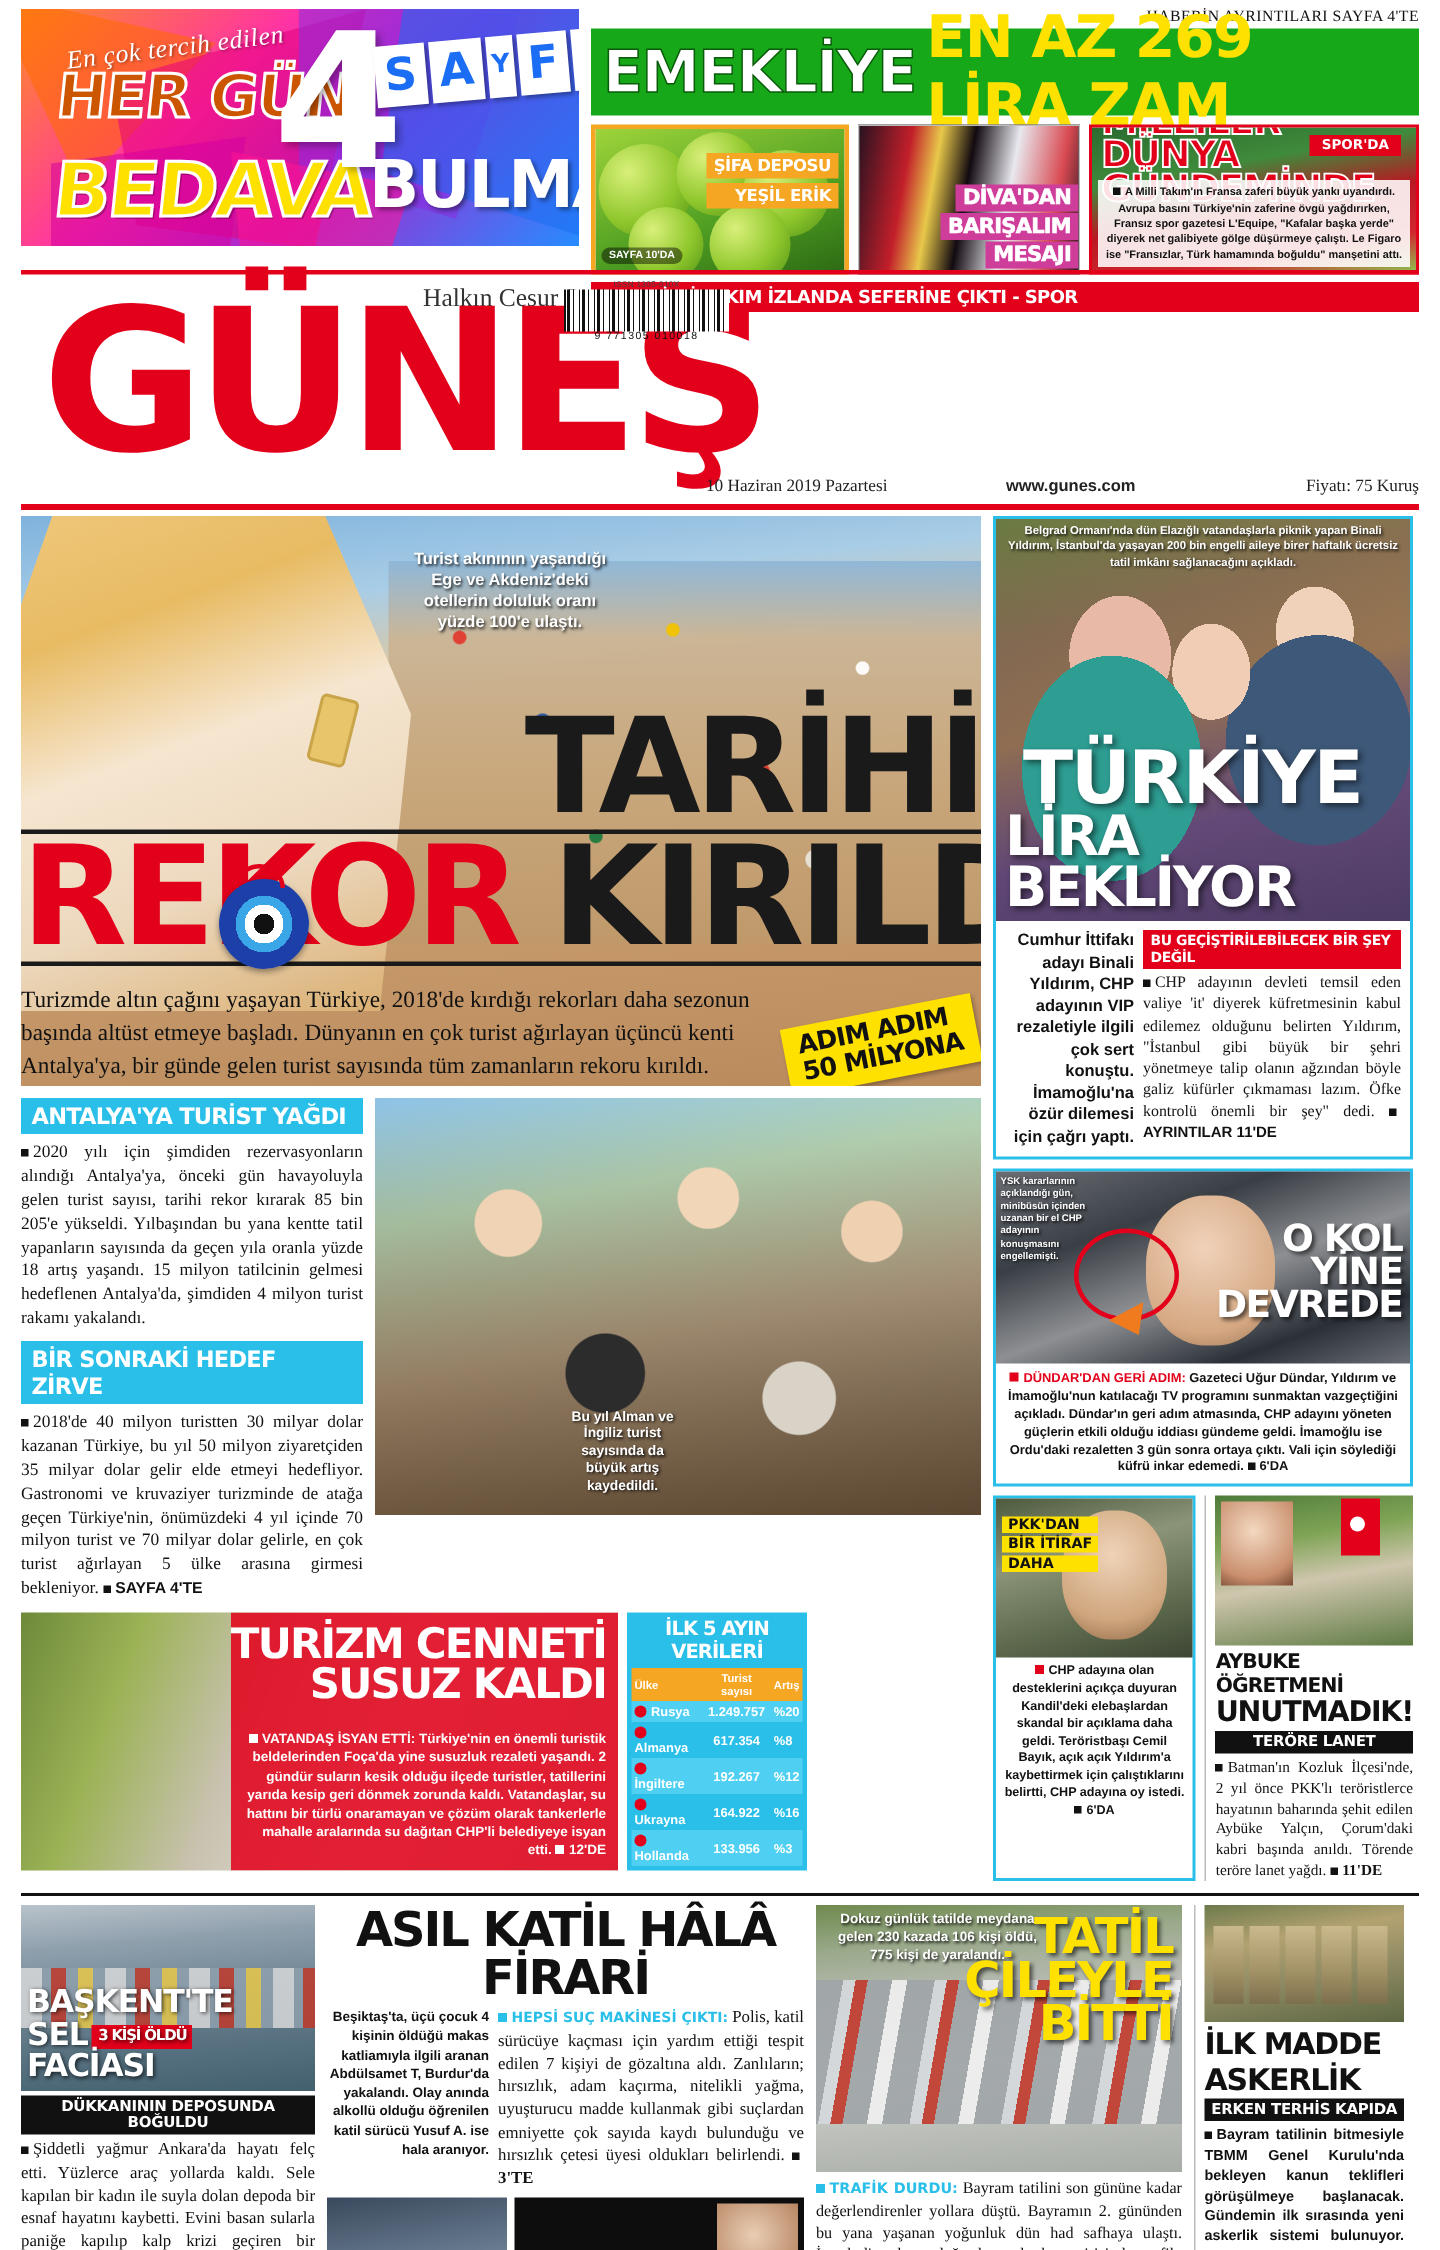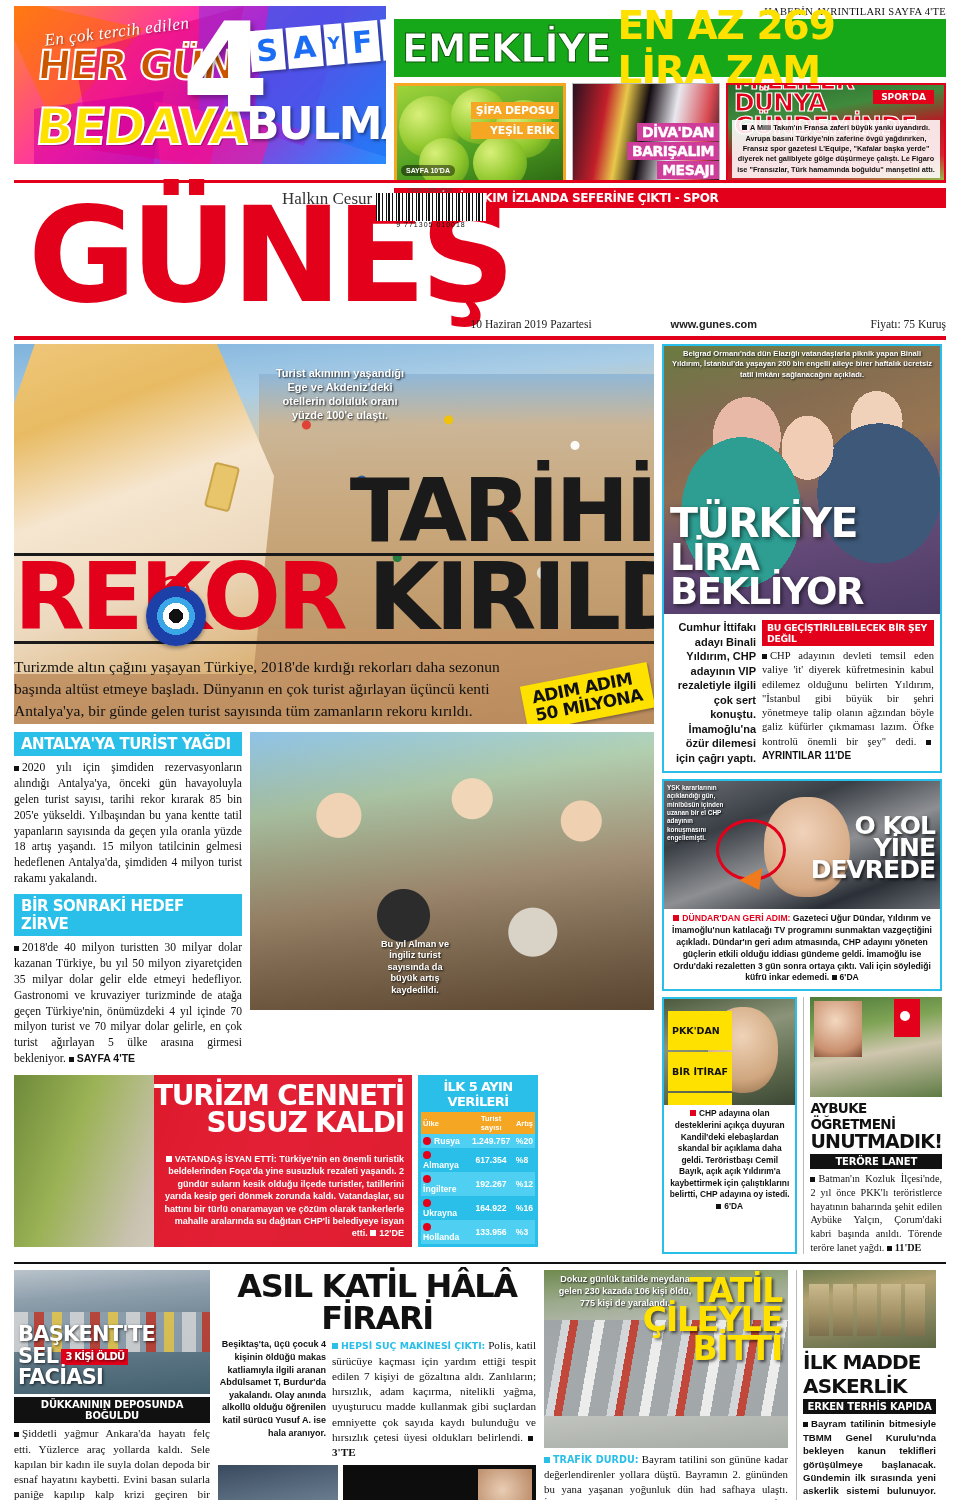--- a/index.html
+++ b/index.html
@@ -220,21 +220,21 @@
     background:
       radial-gradient(ellipse 60px 75px at 28% 62%, #2e9e93 0 100%, transparent 100%),
       radial-gradient(ellipse 34px 40px at 30% 34%, #e8b9a6 0 100%, transparent 100%),
       radial-gradient(ellipse 26px 32px at 52% 38%, #f0cdb4 0 100%, transparent 100%),
       radial-gradient(ellipse 62px 70px at 78% 55%, #3d5878 0 100%, transparent 100%),
       radial-gradient(ellipse 26px 30px at 77% 28%, #f0d2bb 0 100%, transparent 100%),
       linear-gradient(180deg,rgba(90,70,40,.25),rgba(60,40,70,.45)); }
   .tr-title { position:absolute; left:6px; right:6px; bottom:6px; color:#fff; font-weight:900;
     letter-spacing:-1.5px; line-height:.9; font-family:"DejaVu Sans", sans-serif;
     text-shadow:2px 2px 4px rgba(0,0,0,.55); }
-  .tr-title .l1 { font-size:41px; display:block; }
+  .tr-title .l1 { font-size:49px; display:block;margin-left:12px; }
   .tr-title .l2 { font-size:37px; display:block; }
   .tr-cols { display:flex; gap:6px; padding:6px; }
   .tr-left { width:86px; font-family:"Liberation Sans", sans-serif; font-size:11px;
     line-height:1.32; text-align:right; font-weight:600; }
   .tr-right { flex:1; }
   .redtag { background:#e2001a; color:#fff; font-weight:900; font-size:9.3px; padding:2px 5px;
     font-family:"DejaVu Sans", sans-serif; letter-spacing:-.3px; margin-bottom:3px; }
   .serifbody { font-family:"Liberation Serif", serif; font-size:10.6px; line-height:1.35;
     text-align:justify; }
   .serifbody b { font-family:"Liberation Sans", sans-serif; font-weight:900; font-size:10px; }
@@ -259,21 +259,21 @@
   .sq-r { display:inline-block; width:6px; height:6px; background:#e2001a; margin-right:3px; }
 
   .lowrow { display:flex; gap:6px; margin-top:6px; }
   .pkkbox { width:170px; border:2px solid #29bfe8; position:relative; }
   .pkk-photo { position:relative; height:106px; overflow:hidden;
     background:linear-gradient(165deg,#4d5a3e 0%,#8b9479 35%,#5f6b4e 70%,#3c4634 100%); }
   .pkk-head { position:absolute; left:44px; top:8px; width:70px; height:86px; border-radius:46%;
     background:radial-gradient(circle at 48% 34%, #efd3b8, #cfa67e 65%, #8f6a48); }
   .pkk-tag { position:absolute; left:4px; top:12px; }
   .pkk-tag span { display:block; background:#ffe100; color:#111; font-weight:900; font-size:9.5px;
-    padding:14px 4px; margin-bottom:2px; font-family:"DejaVu Sans", sans-serif; }
+    padding:0 4px; margin-bottom:2px; font-family:"DejaVu Sans", sans-serif; }
   .pkk-title { padding:4px 5px 0; color:#0b2e8a; font-weight:900; font-size:15px; line-height:.98;
     letter-spacing:-.6px; font-family:"DejaVu Sans", sans-serif; }
   .pkk-body { padding:3px 5px 5px; font-size:8.4px; line-height:1.38; text-align:center;
     font-weight:700; }
 
   .aybbox { flex:1; border-left:1px solid #bbb; padding-left:6px; }
   .ayb-photo { height:100px; position:relative; overflow:hidden;
     background:linear-gradient(170deg,#4e7a3a 0%,#7fa455 30%,#cfc6ae 55%,#5f7b44 100%); }
   .ayb-face { position:absolute; left:4px; top:4px; width:48px; height:56px;
     background:radial-gradient(circle at 45% 35%, #f3d8c0, #c98f6e 70%, #7a4a33); }

